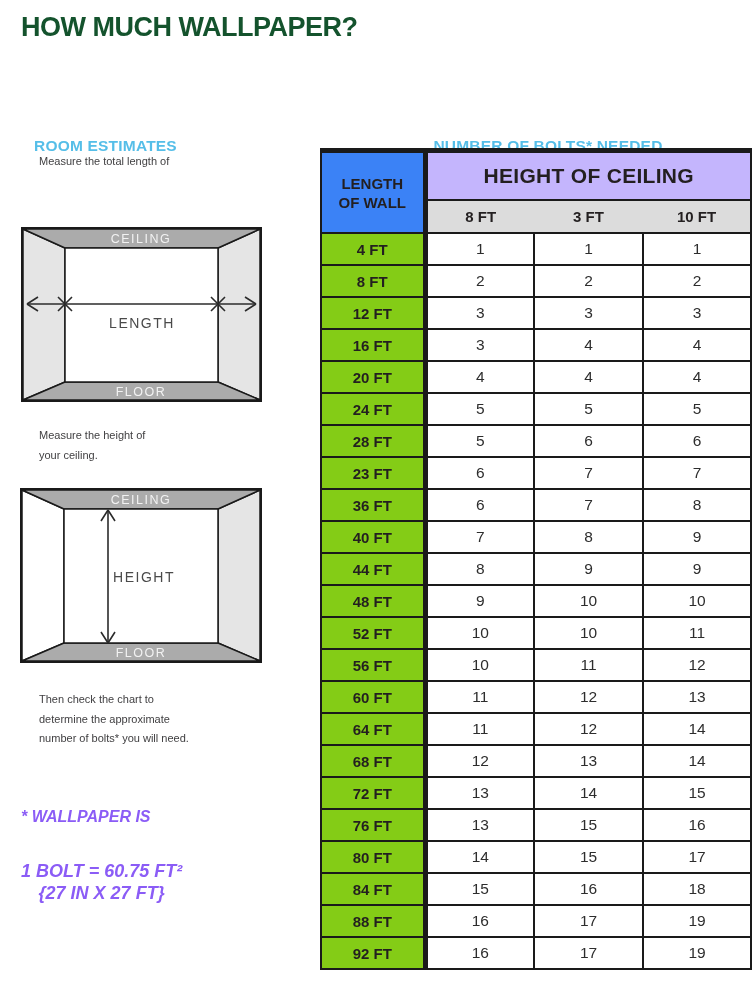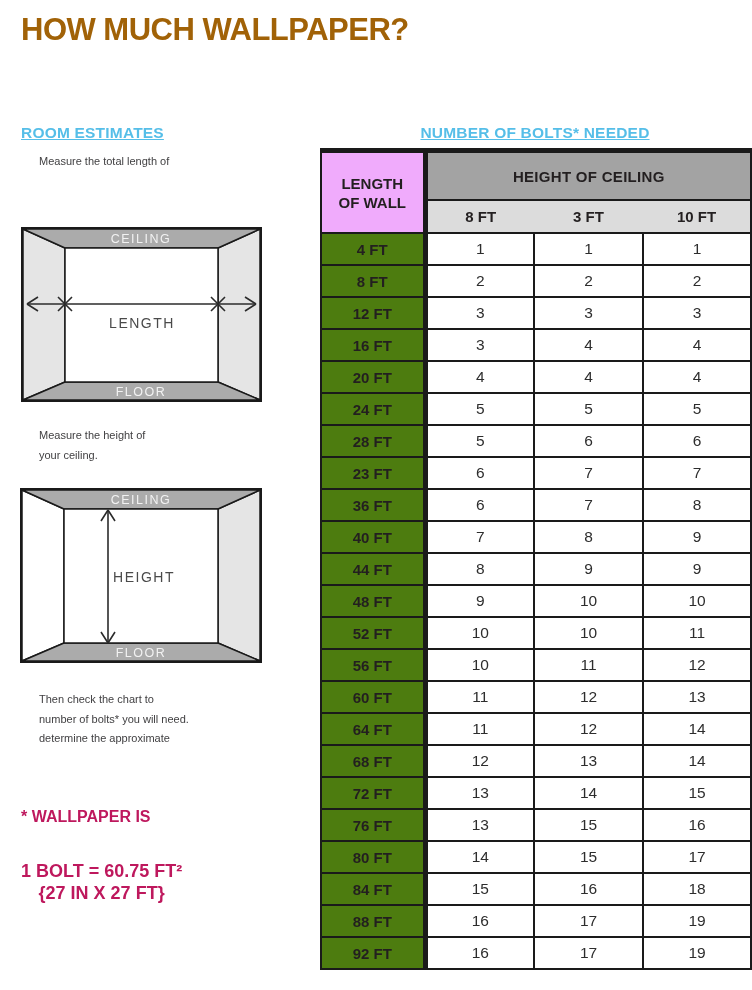--- a/index.html
+++ b/index.html
@@ -6,78 +6,77 @@
   body {
     width: 752px; height: 990px;
     position: relative;
     background: #ffffff;
     font-family: "Liberation Sans", sans-serif;
     color: #414042;
     overflow: hidden;
   }
   .page-title {
     position: absolute; left: 21px; top: 12px;
-    font-size: 31px; font-weight: 700; letter-spacing: -0.5px;
-    color: #a16207; margin: 0;
+    font-size: 27px; font-weight: 700; letter-spacing: -0.5px;
+    color: #14532d; margin: 0;
   }
   .section-heading {
-    font-size: 15.5px; font-weight: 700; color: #55BEE8; margin: 0;
+    font-size: 15.5px; font-weight: 700; color: #55BEE8; margin: 13px;
     letter-spacing: 0.2px;
-    text-decoration: underline;
   }
   #room-estimates-heading { position: absolute; left: 21px; top: 124px; }
   #bolts-heading { position: absolute; left: 320px; top: 124px; width: 430px; text-align: center; }
   .para {
     position: absolute; left: 39px;
     font-size: 11px; line-height: 19.5px; color: #414042;
   }
   #para-length { top: 152px; }
   #para-height { top: 426px; }
   #para-chart  { top: 690px; }
   #diagram-length { position: absolute; left: 21px; top: 227px; }
   #diagram-height { position: absolute; left: 20px; top: 488px; }
   .footnote {
     position: absolute; left: 21px;
-    font-weight: 700; color: #be185d;
+    font-weight: 700; color: #8b5cf6; font-style: italic;
   }
   #footnote-wallpaper { top: 806px; font-size: 16px; line-height: 21.5px; }
   #footnote-wallpaper .indent { margin-left: 12px; }
   #bolt-info { top: 861px; font-size: 18px; line-height: 21.5px; text-align: center; }
 
   
   #bolts-table {
     position: absolute; left: 320px; top: 148px;
     width: 430px; table-layout: fixed;
     border-collapse: collapse;
     color: #231F20;
     border: 2px solid #1a1a1a;
     border-top: 5px solid #1a1a1a;
   }
   #bolts-table th, #bolts-table td {
     border: 2px solid #1a1a1a;
     padding: 0; text-align: center; vertical-align: middle;
   }
   #bolts-table .wall-header {
-    background: #f0abfc;
+    background: #3b82f6;
     border-right: 5px solid #1a1a1a;
     font-size: 15px; font-weight: 700;
   }
   #bolts-table .wall-header span { display: inline-block; width: 72px; line-height: 19px; }
   #bolts-table .group-header {
-    background: #a3a3a3; height: 46px;
-    font-size: 15px; font-weight: 700; letter-spacing: 0.3px;
+    background: #c4b5fd; height: 46px;
+    font-size: 21px; font-weight: 700; letter-spacing: 0.3px;
   }
   #bolts-table .subhead th {
     background: #DCDCDC; height: 31px;
     border-left: 0; border-right: 0;
     font-size: 15px; font-weight: 700;
   }
   #bolts-table tbody tr { height: 32px; }
   #bolts-table tbody th {
-    background: #4d7c0f;
+    background: #84cc16;
     border-right: 5px solid #1a1a1a;
     font-size: 15px; font-weight: 700;
   }
   #bolts-table tbody td {
     background: #ffffff;
     font-size: 15.5px; font-weight: 400; color: #2d2d2d;
   }
   svg text { font-family: "Liberation Sans", sans-serif; }
   .room-surface-label { fill: #f2f2f2; font-size: 12.5px; letter-spacing: 1.5px; }
   .dimension-label { fill: #4a4a4a; font-size: 14px; letter-spacing: 1.5px; }
@@ -129,22 +128,22 @@
   <g stroke="#2b2b2b" stroke-width="1.6" fill="none">
     <line x1="88" y1="22" x2="88" y2="155"></line>
     <path d="M88,22 L81,33 M88,22 L95,33"></path>
     <path d="M88,155 L81,144 M88,155 L95,144"></path>
   </g>
   <text class="dimension-label" x="124" y="94" text-anchor="middle">HEIGHT</text>
 </svg>
 
 <div class="para" id="para-chart">
   <div>Then check the chart to</div>
+  <div>determine the approximate</div>
   <div>number of bolts* you will need.</div>
-  <div>determine the approximate</div>
 </div>
 
 <div class="footnote" id="footnote-wallpaper">
   <div>* WALLPAPER IS</div>
 </div>
 
 <div class="footnote" id="bolt-info">
   <div>1 BOLT = 60.75 FT²</div>
   <div>{27 IN X 27 FT}</div>
 </div>

